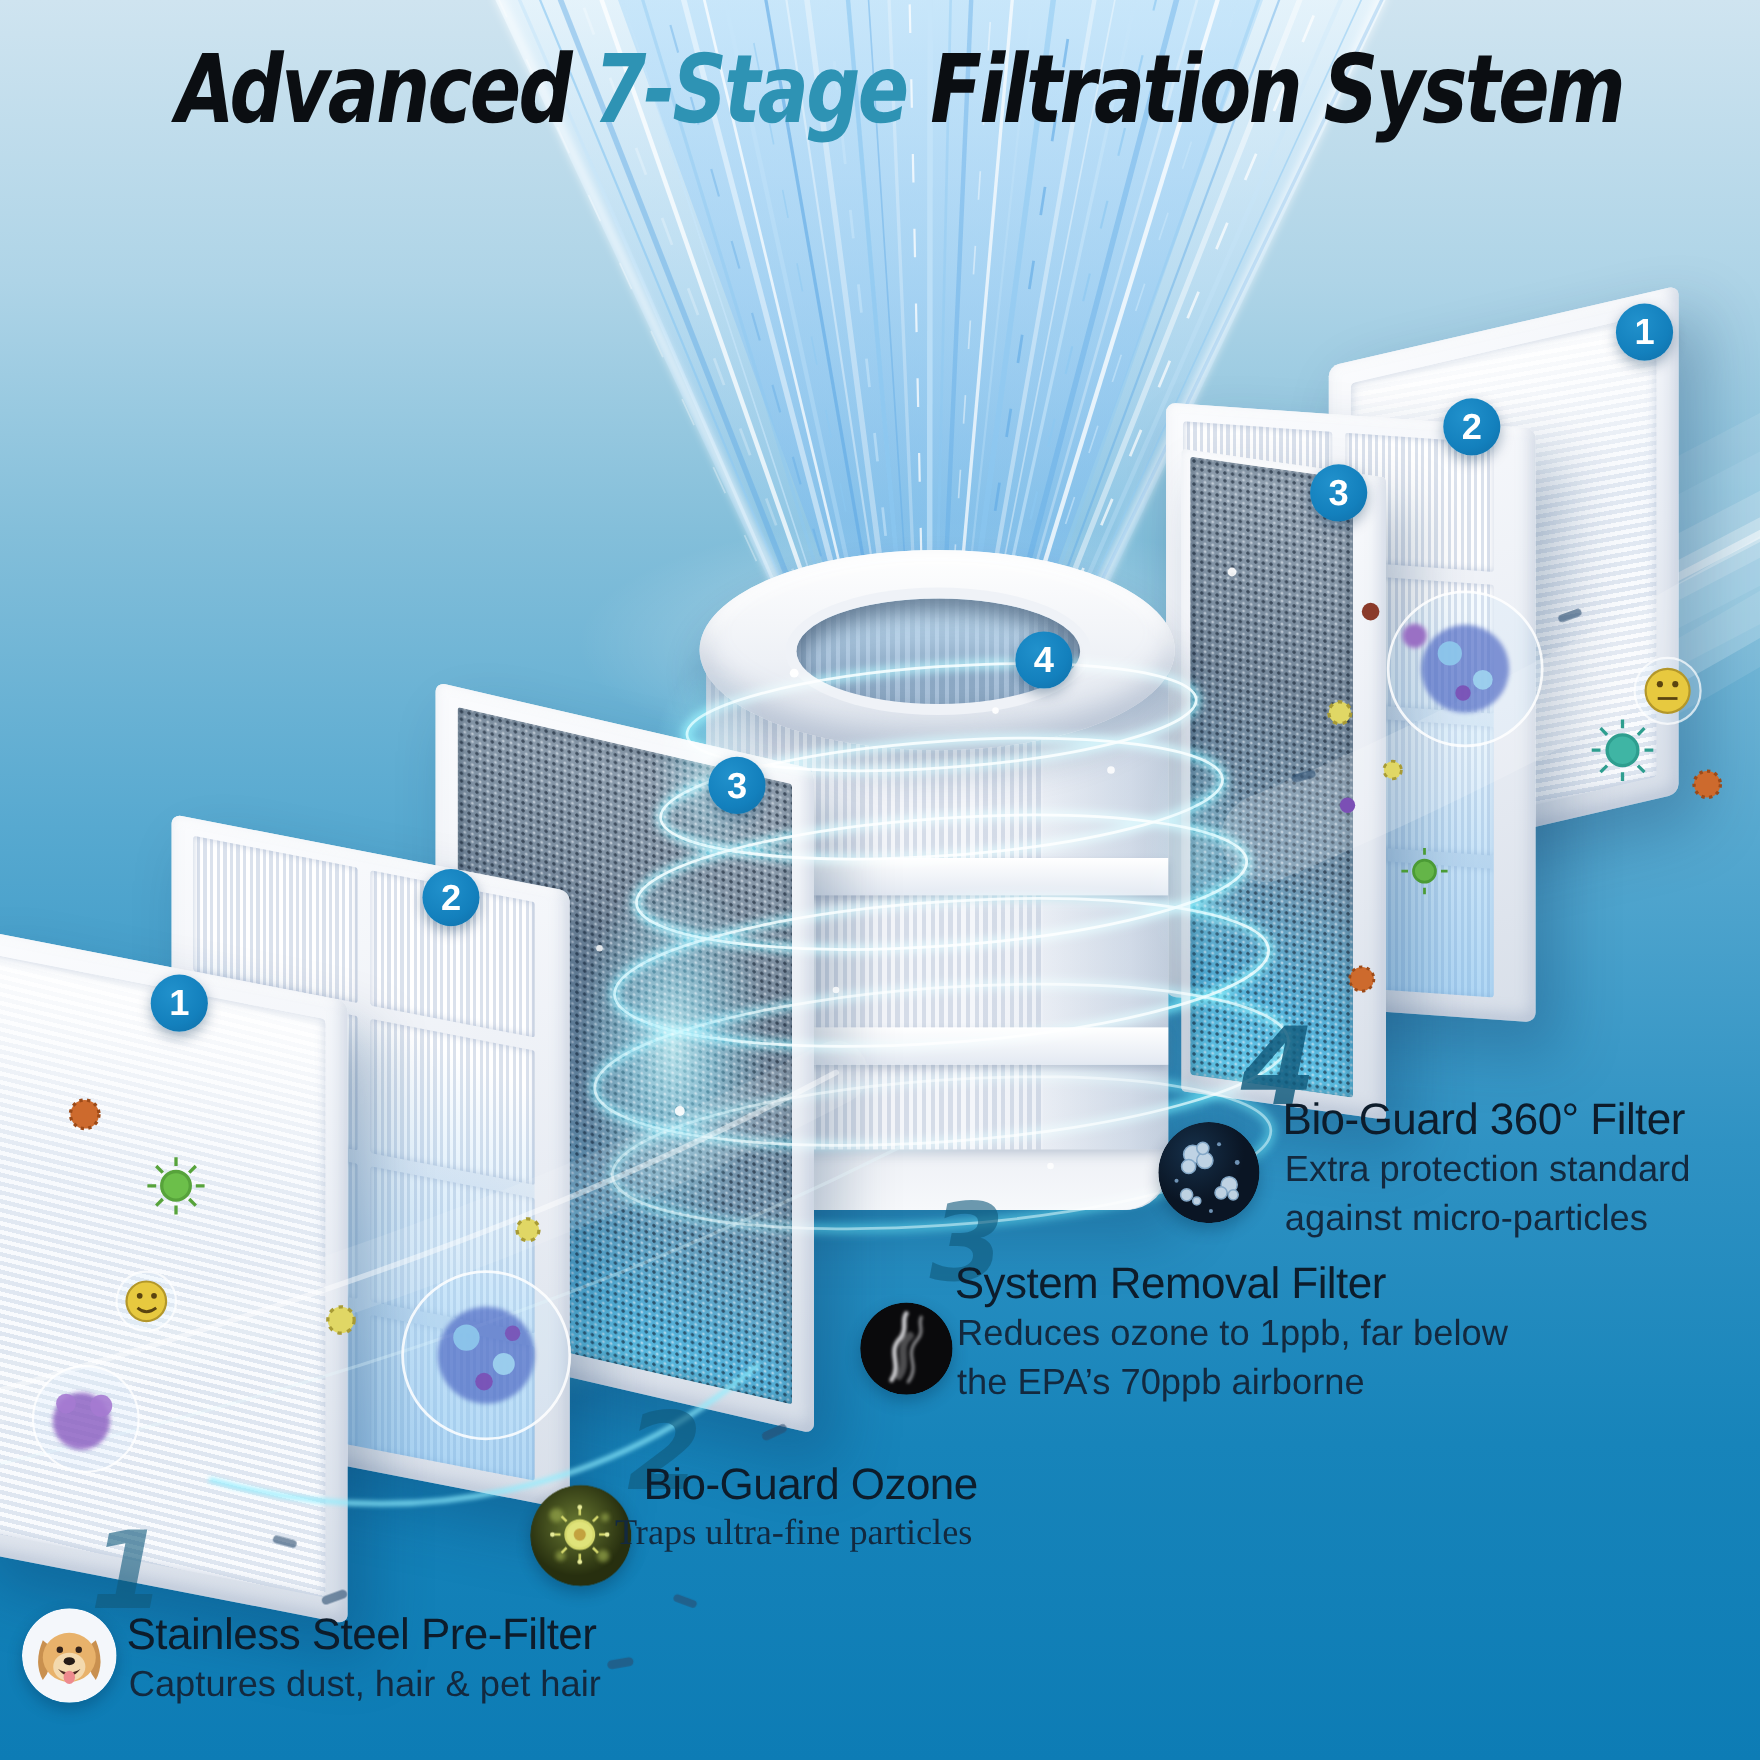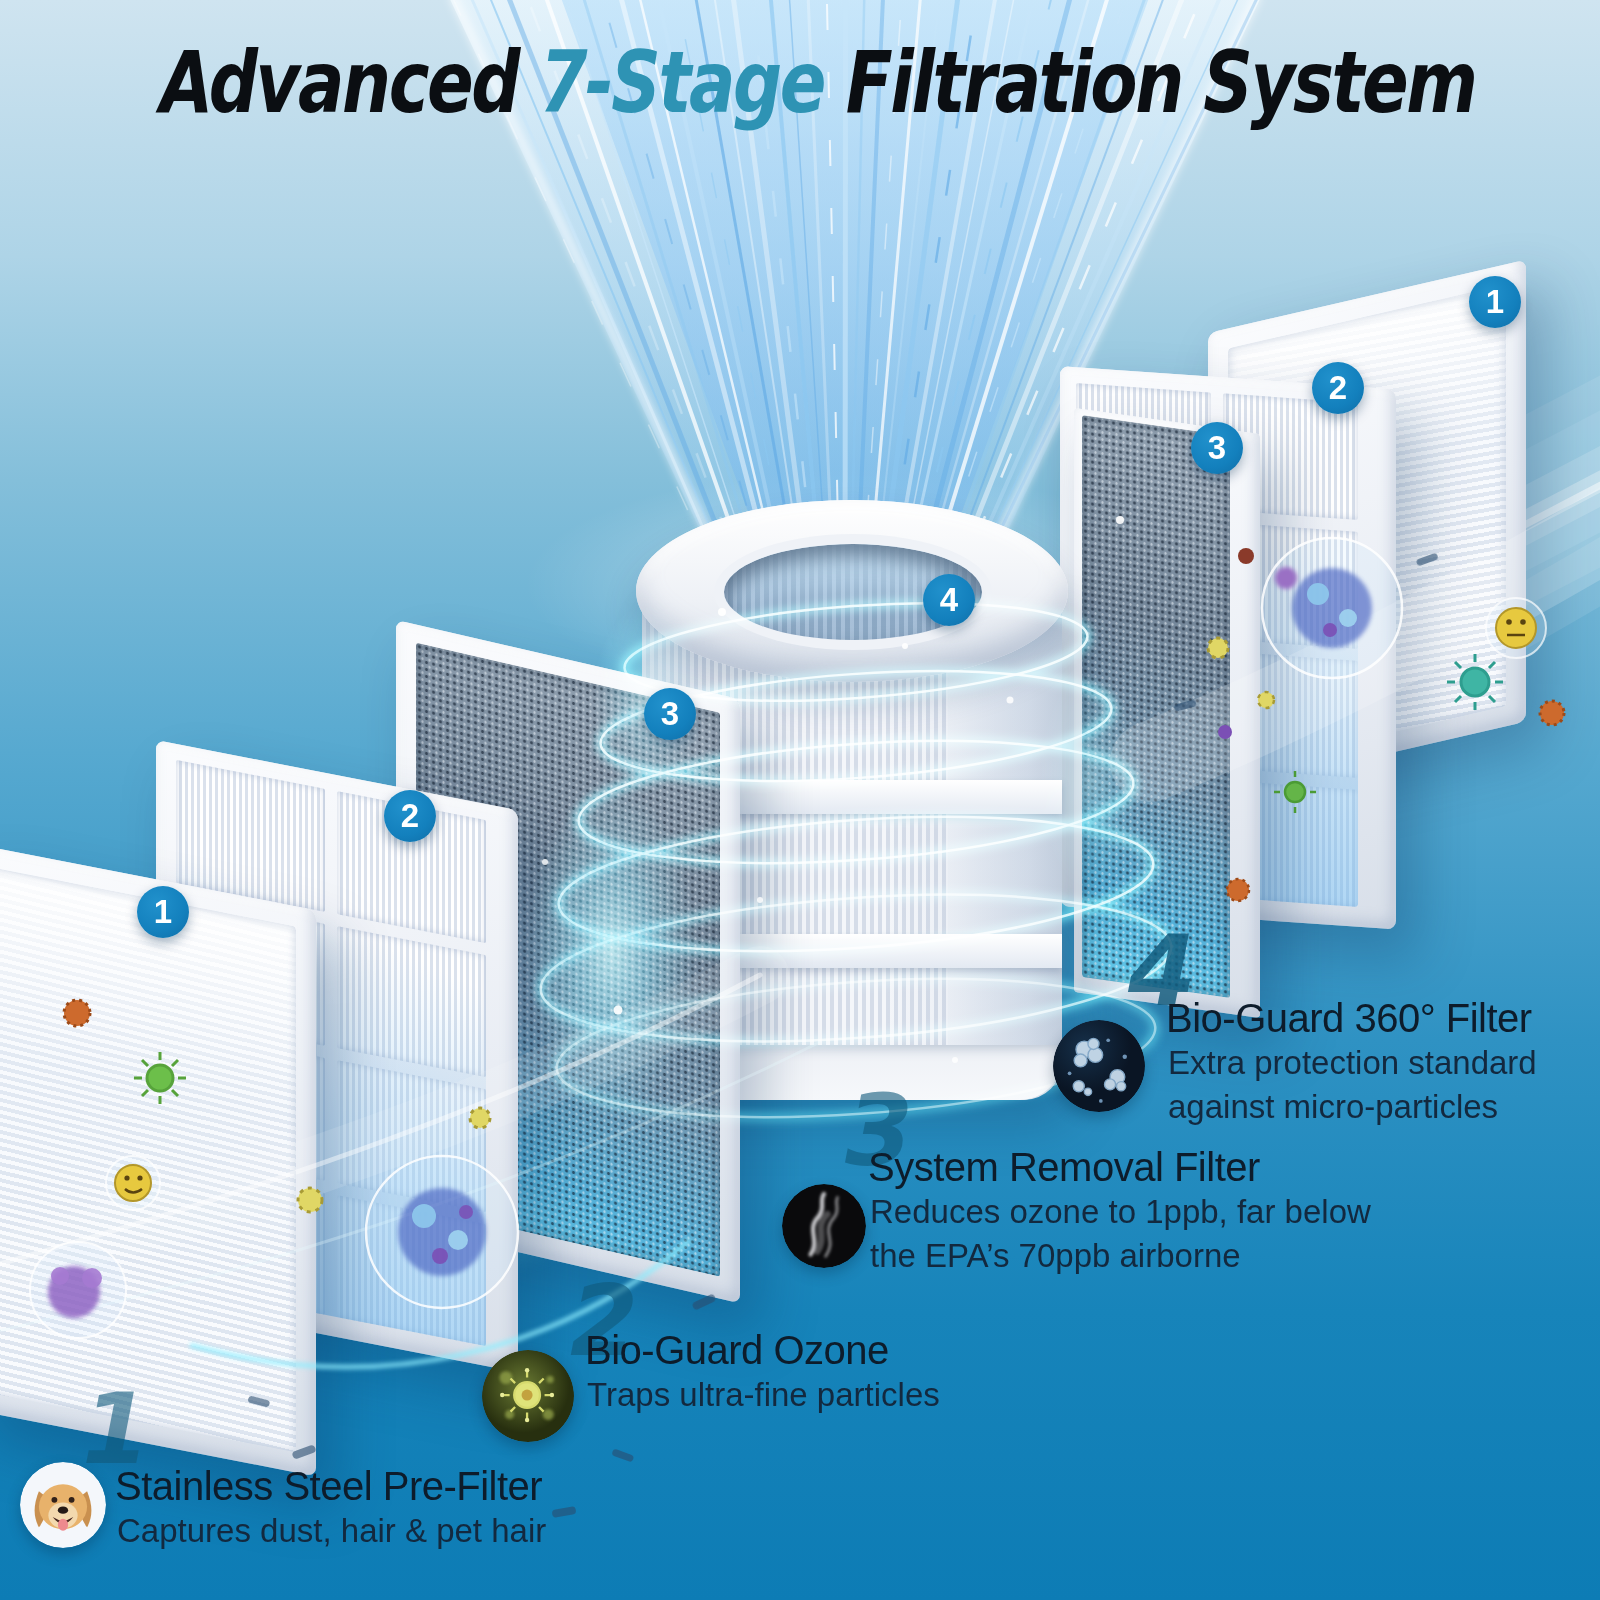--- a/index.html
+++ b/index.html
@@ -449,21 +449,21 @@
         <g fill="#e8ec9a">
             <circle cx="49" cy="22" r="2.4"></circle>
             <circle cx="49" cy="76" r="2.4"></circle>
             <circle cx="22" cy="49" r="2.4"></circle>
             <circle cx="76" cy="49" r="2.4"></circle>
           </g>
         <circle cx="49" cy="49" r="6" fill="#c3a23f"></circle>
       </svg>
     </div>
     <div class="co-title" style="left:585px;top:1328px;">Bio-Guard Ozone</div>
-    <div class="co-desc" style="left:587px;top:1376px;">Traps ultra-fine particles</div>
+    <div class="co-desc" style="left:559px;top:1376px;font-family:Liberation Serif, serif;">Traps ultra-fine particles</div>
   </div>
 
   <div class="co">
     <div class="co-num" style="left:82px;top:1380px;opacity:.6;">1</div>
     <div class="thumb" style="left:20px;top:1462px;width:86px;height:86px;">
       <svg width="86" height="86" viewBox="0 0 100 100">
         <circle cx="50" cy="50" r="50" fill="#f4f7fb"></circle>
         <path d="M22 34 Q12 58 22 76 Q32 64 32 42 Z" fill="#c9904f"></path>
         <path d="M78 34 Q88 58 78 76 Q68 64 68 42 Z" fill="#c9904f"></path>
         <ellipse cx="50" cy="52" rx="28" ry="26" fill="#e8b26b"></ellipse>

